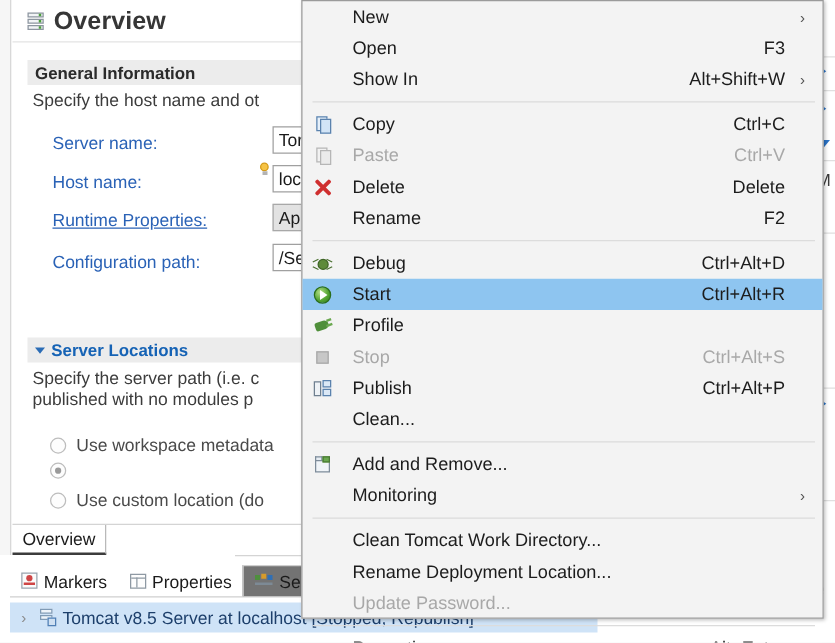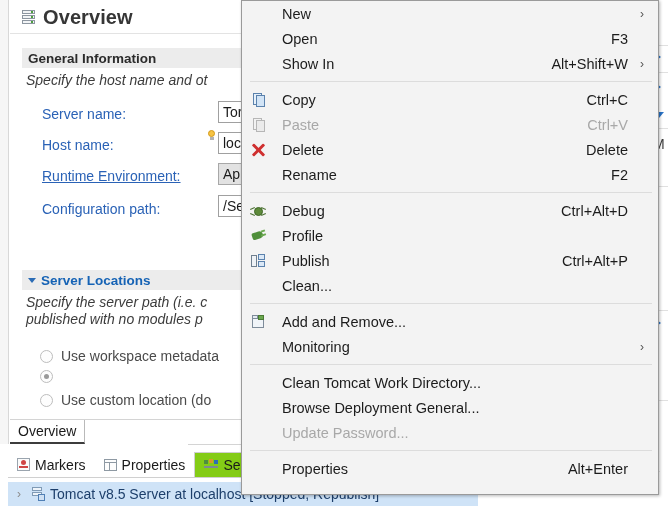--- a/index.html
+++ b/index.html
@@ -29,21 +29,21 @@
 
   .title-rule{position:absolute;left:10px;top:33px;width:648px;height:1px;background:#e3e3e3;}
 
   .section-head{position:absolute;height:20px;background:#ececec;display:flex;align-items:center;padding-left:6px;box-sizing:border-box;}
   .section-head.s1{left:22px;top:48px;width:640px;}
   .section-head.s2{left:22px;top:270px;width:640px;}
   .section-head .sh-txt{font-size:13.5px;font-weight:bold;color:#2b2b2b;}
   .section-head.s2 .sh-txt{color:#1663b5;}
   .twisty{width:0;height:0;border-left:4px solid transparent;border-right:4px solid transparent;border-top:5px solid #2b6cb5;margin-right:5px;}
 
-  .desc{position:absolute;color:#3c3c3c;font-size:14px;font-style:italic;}
+  .desc{position:absolute;color:#3c3c3c;font-size:14px;}
   .d1{left:26px;top:72px;}
   .d2{left:26px;top:294px;text-align:center;}
   .d3{left:26px;top:311px;}
 
   .flabel{position:absolute;font-size:14px;color:#2a62b6;}
   .flabel.link{text-decoration:underline;cursor:pointer;}
   .l-server{left:42px;top:106px;}
   .l-host{left:42px;top:137px;}
   .l-runtime{left:42px;top:168px;}
   .l-config{left:42px;top:201px;}
@@ -71,21 +71,21 @@
   .etabs{position:absolute;left:10px;top:419px;width:648px;height:25px;border-top:1px solid #d4d4d4;}
   .etab{position:absolute;top:0;height:24px;display:flex;align-items:center;padding:0 8px;box-sizing:border-box;font-size:14px;color:#1a1a1a;background:#ffffff;}
   .etab.sel{left:0;border-right:1px solid #b9b9b9;border-bottom:2px solid #3c3c3c;}
   .etab.unsel{left:80px;border-right:1px solid #b9b9b9;}
   .etabs .spacer{position:absolute;left:178px;top:0;right:0;height:24px;border-bottom:1px solid #d4d4d4;}
 
   
   .bottom{position:absolute;left:8px;top:452px;width:650px;height:62px;background:#ffffff;}
   .vtabs{position:absolute;left:0;top:0;height:25px;display:flex;align-items:flex-start;gap:0;}
   .vtab{height:25px;display:flex;align-items:center;gap:5px;padding:0 9px;box-sizing:border-box;font-size:14px;color:#1a1a1a;}
-  .vtab.active{background:#84cc16;border-left:1px solid #cfcfcf;border-right:1px solid #cfcfcf;border-top:1px solid #cfcfcf;}
+  .vtab.active{background:#737373;border-left:1px solid #cfcfcf;border-right:1px solid #cfcfcf;border-top:1px solid #cfcfcf;}
   .vtab-rule{position:absolute;left:0;top:25px;width:650px;height:1px;background:#d0d0d0;}
 
   .ic-markers{width:13px;height:13px;position:relative;flex:0 0 auto;}
   .ic-markers .frm{position:absolute;inset:0;border:1px solid #9aa4ae;background:#fbfbfb;box-sizing:border-box;}
   .ic-markers .dot{position:absolute;left:4px;top:2px;width:5px;height:5px;border-radius:50%;background:#cf4646;}
   .ic-markers .bar{position:absolute;left:2px;top:8px;width:9px;height:2px;background:#cf4646;}
 
   .ic-props{width:13px;height:12px;border:1px solid #8e99a3;background:#fdfdfd;box-sizing:border-box;position:relative;flex:0 0 auto;}
   .ic-props::before{content:"";position:absolute;left:0;top:2px;width:11px;height:1px;background:#8e99a3;}
   .ic-props::after{content:"";position:absolute;left:4px;top:2px;width:1px;height:8px;background:#8e99a3;}
@@ -199,21 +199,21 @@
   <div class="flabel l-server">Server name:</div>
   <div class="finput i-server">Tor</div>
 
   <div class="flabel l-host">Host name:</div>
   <div class="bulb">
       <span class="b-top"></span>
       <span class="b-base"></span>
     </div>
   <div class="finput i-host">loc</div>
 
-  <div class="flabel link l-runtime">Runtime Environment:</div>
+  <div class="flabel link l-runtime">Runtime Properties:</div>
   <div class="finput i-runtime">Ap</div>
 
   <div class="flabel l-config">Configuration path:</div>
   <div class="finput i-config">/Se</div>
 
 
   <div class="section-head s2">
     <span class="twisty"></span>
     <span class="sh-txt">Server Locations</span>
   </div>
@@ -346,30 +346,49 @@
           <span class="body"></span>
           <span class="leg" style="left:0;top:5px;transform:rotate(-25deg)"></span>
           <span class="leg" style="left:0;top:11px;transform:rotate(25deg)"></span>
           <span class="leg" style="left:11px;top:5px;transform:rotate(25deg)"></span>
           <span class="leg" style="left:11px;top:11px;transform:rotate(-25deg)"></span>
         </span>
       </span>
       <span class="mlabel">Debug</span>
       <span class="maccel">Ctrl+Alt+D</span>
     </div>
+    <div class="mi sel">
+      <span class="micon">
+        <span class="i-start" style="position:absolute;inset:0">
+          <span class="circ"></span>
+          <span class="play"></span>
+        </span>
+      </span>
+      <span class="mlabel">Start</span>
+      <span class="maccel">Ctrl+Alt+R</span>
+    </div>
     <div class="mi">
       <span class="micon">
         <span class="i-profile" style="position:absolute;inset:0">
           <span class="rk"></span>
           <span class="fl"></span>
           <span class="fl2"></span>
         </span>
       </span>
       <span class="mlabel">Profile</span>
     </div>
+    <div class="mi disabled">
+      <span class="micon">
+        <span class="i-stop" style="position:absolute;inset:0">
+          <span class="sq"></span>
+        </span>
+      </span>
+      <span class="mlabel">Stop</span>
+      <span class="maccel">Ctrl+Alt+S</span>
+    </div>
     <div class="mi">
       <span class="micon">
         <span class="i-publish" style="position:absolute;inset:0">
           <span class="a"></span>
           <span class="b"></span>
           <span class="c"></span>
         </span>
       </span>
       <span class="mlabel">Publish</span>
       <span class="maccel">Ctrl+Alt+P</span>
@@ -390,21 +409,21 @@
     </div>
     <div class="mi">
       <span class="mlabel">Monitoring</span>
       <span class="marrow">›</span>
     </div>
     <div class="msep"></div>
     <div class="mi">
       <span class="mlabel">Clean Tomcat Work Directory...</span>
     </div>
     <div class="mi">
-      <span class="mlabel">Browse Deployment General...</span>
+      <span class="mlabel">Rename Deployment Location...</span>
     </div>
     <div class="mi disabled">
       <span class="mlabel">Update Password...</span>
     </div>
     <div class="msep"></div>
     <div class="mi">
       <span class="mlabel">Properties</span>
       <span class="maccel">Alt+Enter</span>
     </div>
   </div>

